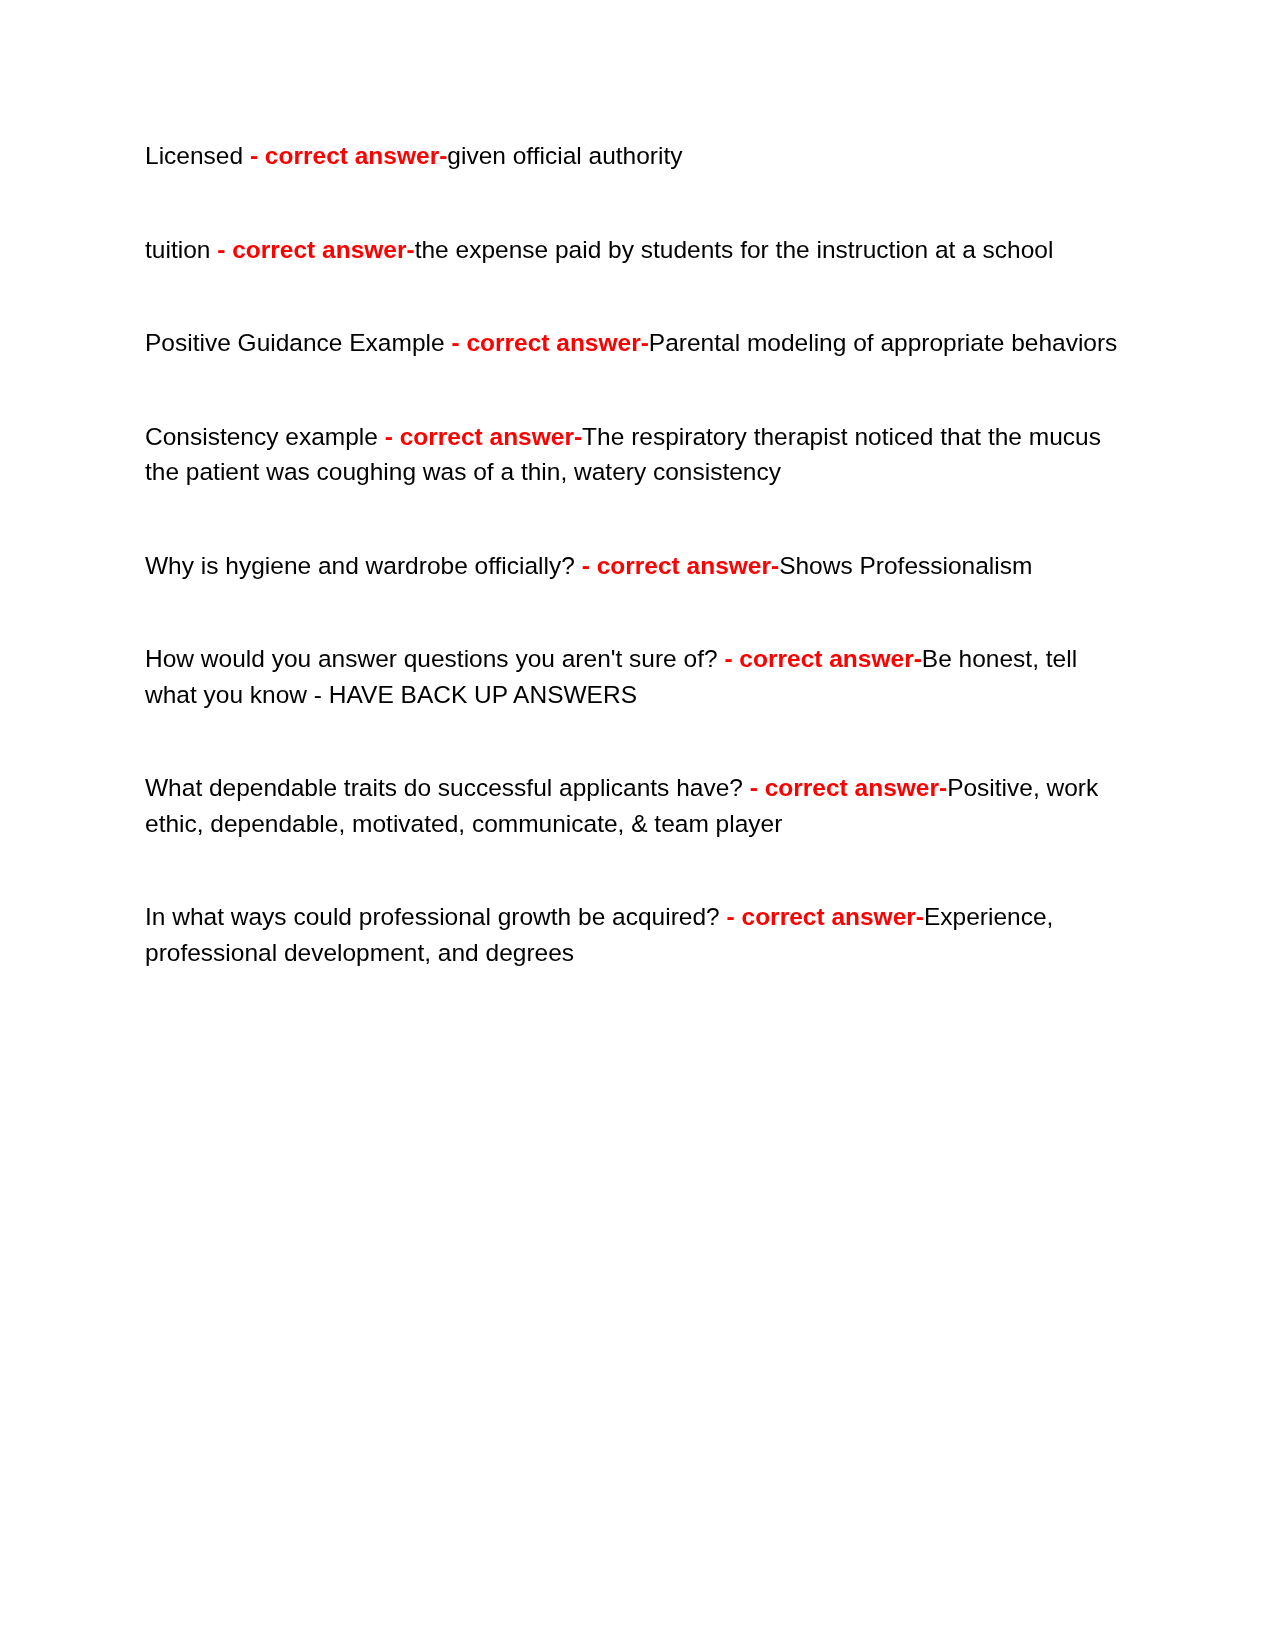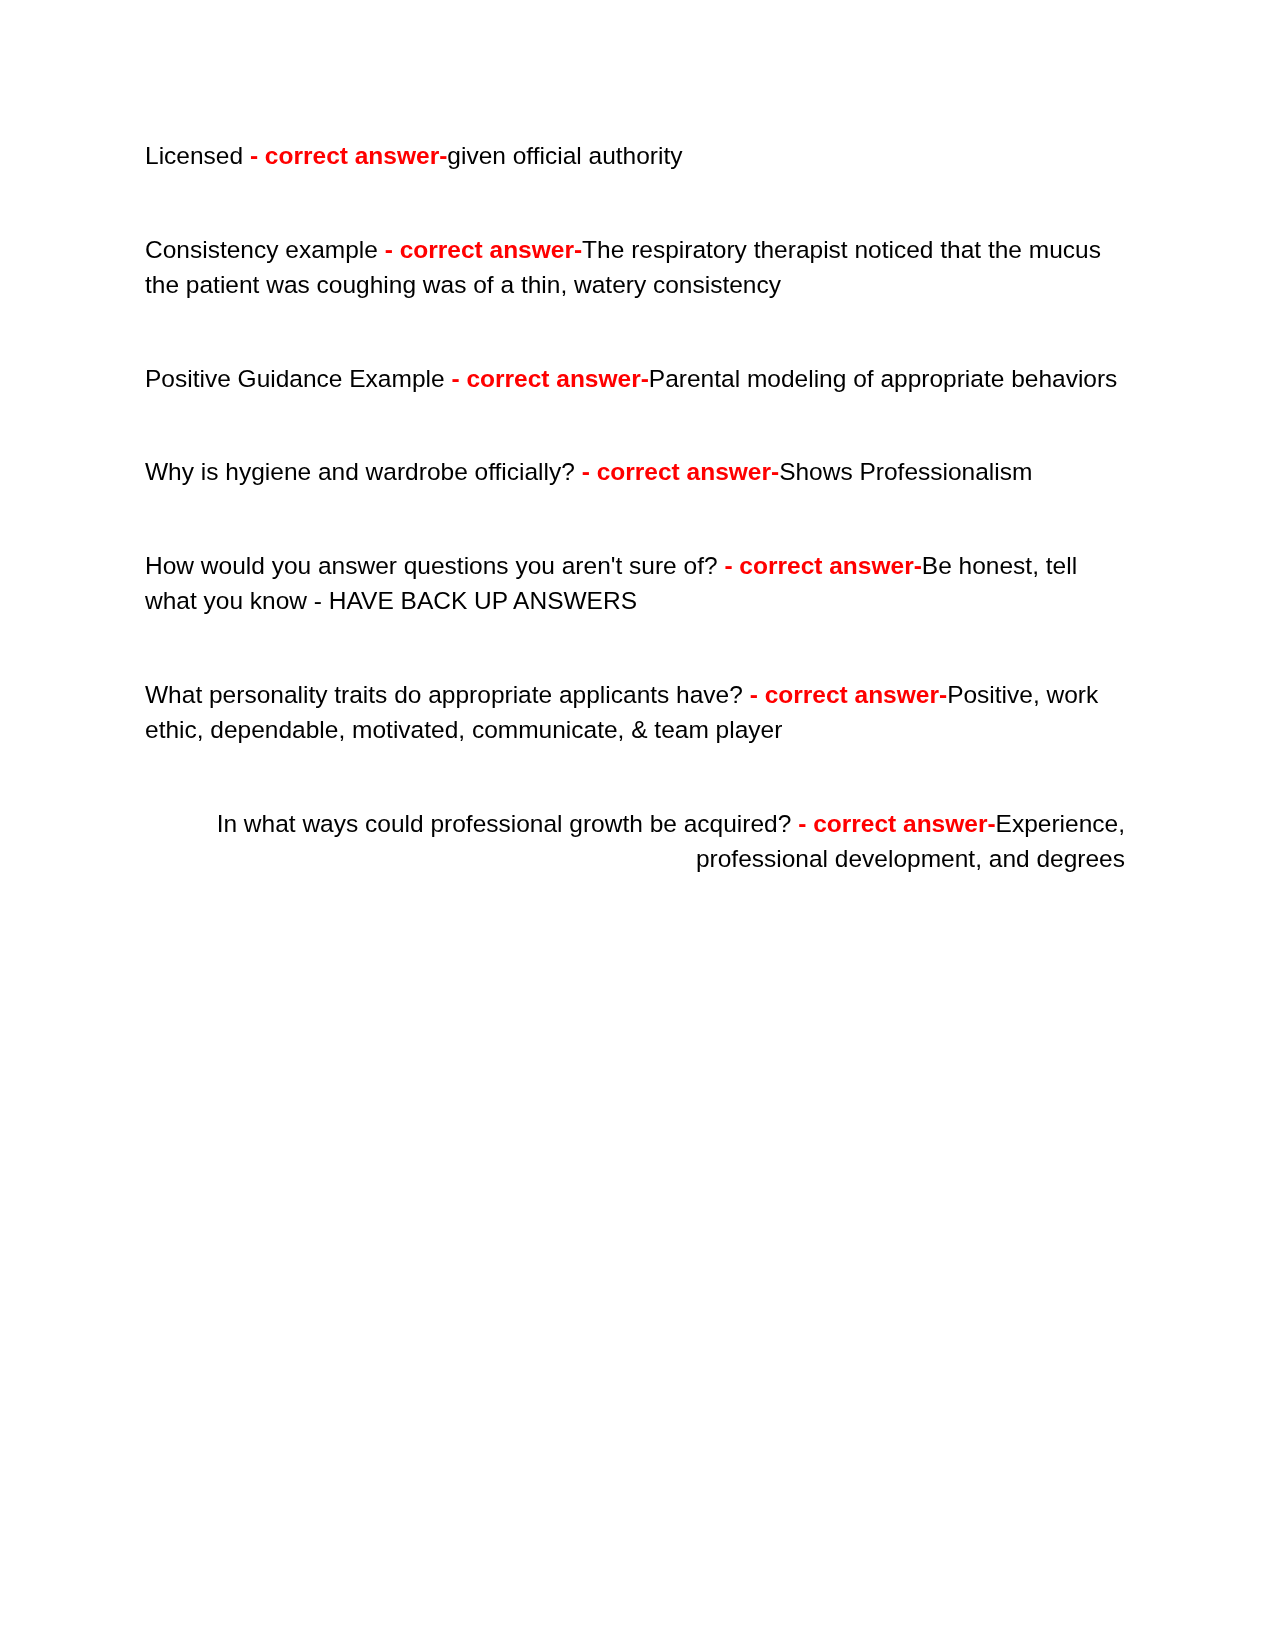--- a/index.html
+++ b/index.html
@@ -21,21 +21,20 @@
     background: #ffffff;
   }
   .qa-item {
     font-size: 24.5px;
     line-height: 1.45;
     margin: 0 0 58px 0;
     word-wrap: break-word;
   }
   .qa-item:last-child {
     margin-bottom: 16px;
-    text-align: right;
   }
   .term {
     color: #000000;
   }
   .marker {
     color: #ff0000;
     font-weight: bold;
   }
   .definition {
     color: #000000;
@@ -44,39 +43,42 @@
 </head>
 <body>
 
 <div class="page">
 
   <p class="qa-item">
     <span class="term">Licensed</span><span class="marker"> - correct answer-</span><span class="definition">given official authority</span>
   </p>
 
 
-
   <p class="qa-item">
-    <span class="term">Consistency example</span><span class="marker"> - correct answer-</span><span class="definition">The respiratory therapist noticed that the mucus the patient was coughing was of a thin, watery consistency</span>
+    <span class="term">tuition</span><span class="marker"> - correct answer-</span><span class="definition">the expense paid by students for the instruction at a school</span>
   </p>
 
   <p class="qa-item">
     <span class="term">Positive Guidance Example</span><span class="marker"> - correct answer-</span><span class="definition">Parental modeling of appropriate behaviors</span>
+  </p>
+
+  <p class="qa-item">
+    <span class="term">Consistency example</span><span class="marker"> - correct answer-</span><span class="definition">The respiratory therapist noticed that the mucus the patient was coughing was of a thin, watery consistency</span>
   </p>
 
 
   <p class="qa-item">
     <span class="term">Why is hygiene and wardrobe officially?</span><span class="marker"> - correct answer-</span><span class="definition">Shows Professionalism</span>
   </p>
 
   <p class="qa-item">
     <span class="term">How would you answer questions you aren't sure of?</span><span class="marker"> - correct answer-</span><span class="definition">Be honest, tell what you know - HAVE BACK UP ANSWERS</span>
   </p>
 
   <p class="qa-item">
-    <span class="term">What personality traits do appropriate applicants have?</span><span class="marker"> - correct answer-</span><span class="definition">Positive, work ethic, dependable, motivated, communicate, &amp; team player</span>
+    <span class="term">What dependable traits do successful applicants have?</span><span class="marker"> - correct answer-</span><span class="definition">Positive, work ethic, dependable, motivated, communicate, &amp; team player</span>
   </p>
 
   <p class="qa-item">
     <span class="term">In what ways could professional growth be acquired?</span><span class="marker"> - correct answer-</span><span class="definition">Experience, professional development, and degrees</span>
   </p>
 
 </div>
 
 </body></html>

